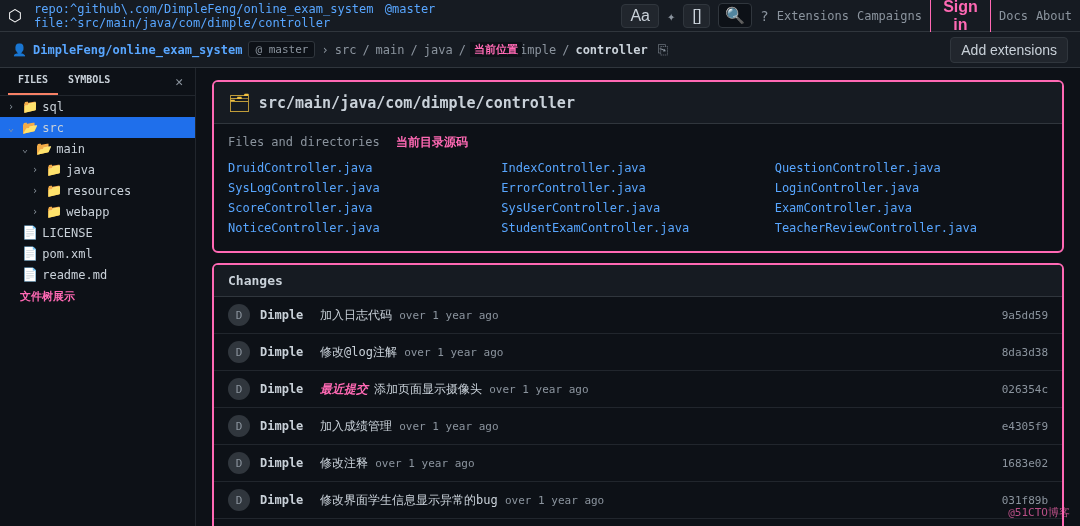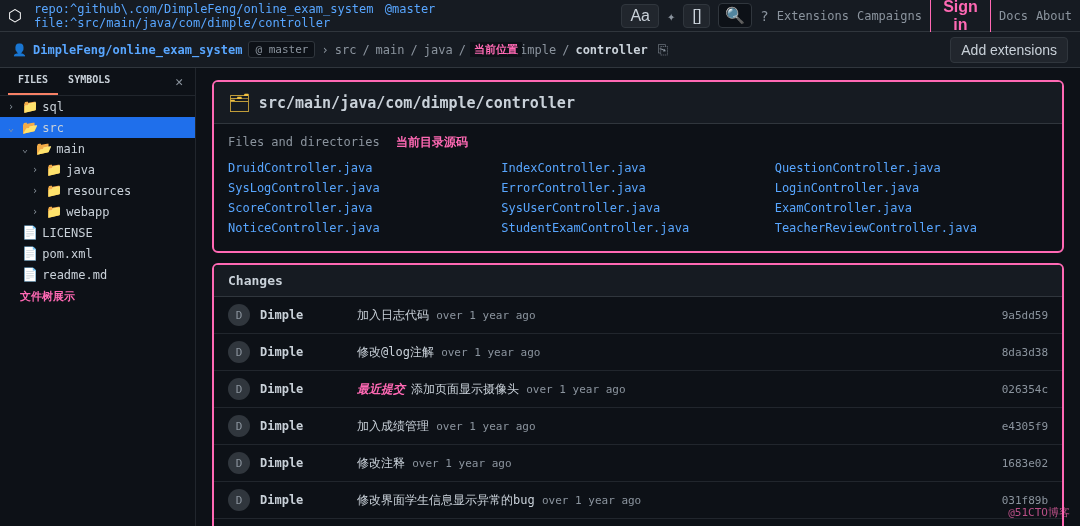--- a/index.html
+++ b/index.html
@@ -273,21 +273,20 @@
       color: #c9d1d9;
       font-weight: 600;
       font-size: 12px;
       width: 50px;
       flex-shrink: 0;
     }
     .change-message {
       color: #c9d1d9;
       font-size: 12px;
       flex: 1;
-      margin-left: 37px;
     }
     .change-message .annotation-inline {
       color: #ff69b4;
       font-weight: 700;
       margin-right: 6px;
       font-style: italic;
     }
     .change-time {
       color: #8b949e;
       font-size: 11px;

